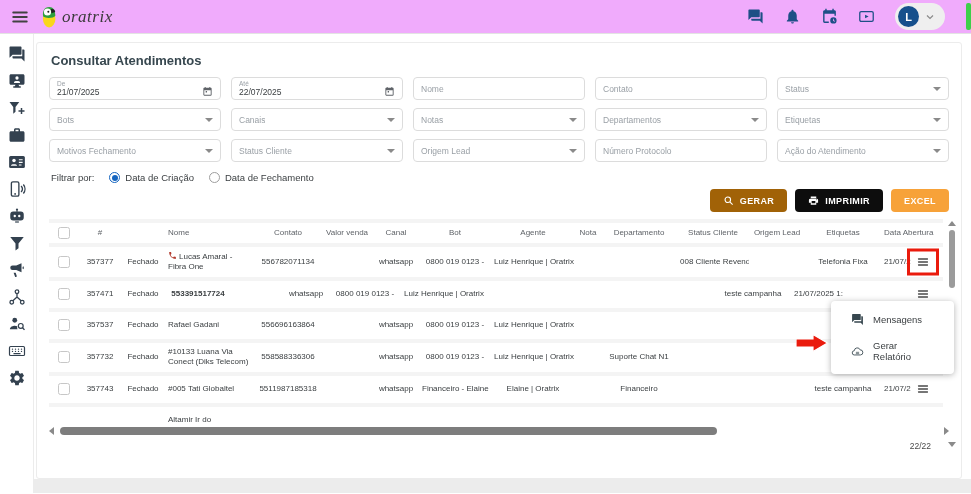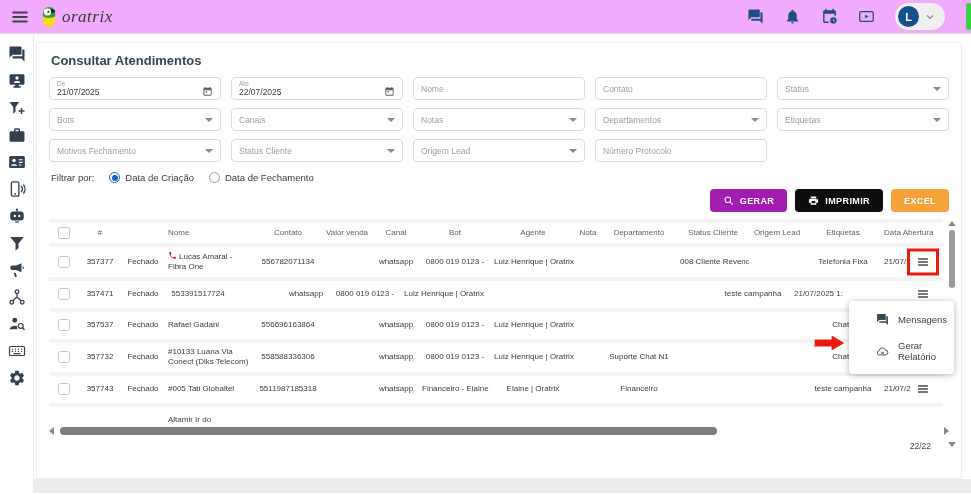--- a/index.html
+++ b/index.html
@@ -78,21 +78,21 @@
   .vscroll .up { top:0; border-bottom:5px solid #8a8a8a; }
   .vscroll .down { bottom:0; border-top:5px solid #8a8a8a; }
   .hscroll { position:relative; height:10px; margin-top:1px; }
   .hscroll .thumb { position:absolute; left:11px; top:1px; width:73%; height:8px; background:#7d7d7d; border-radius:4px; }
   .hscroll .left, .hscroll .right { position:absolute; top:1px; width:0; height:0; border-top:4px solid transparent; border-bottom:4px solid transparent; }
   .hscroll .left { left:0; border-right:5px solid #8a8a8a; }
   .hscroll .right { right:0; border-left:5px solid #8a8a8a; }
   .pagination { text-align:right; padding:5px 18px 0 0; font-size:8.5px; color:#4a4a4a; }
 
   
-  .ctx { position:absolute; right:7px; top:258px; width:105px; background:#fff; border-radius:4px; box-shadow:0 1px 6px rgba(0,0,0,.3); padding:5px 16px; z-index:20; }
+  .ctx { position:absolute; right:7px; top:258px; width:123px; background:#fff; border-radius:4px; box-shadow:0 1px 6px rgba(0,0,0,.3); padding:5px 9px; z-index:20; }
   .ctx-item { display:flex; align-items:center; gap:9px; padding:7px 11px; font-size:9.5px; color:#3c4043; cursor:pointer; }
   .ctx-item .cicon { width:13px; height:13px; color:#37474f; display:inline-flex; flex:none; }
   .ctx-item .cicon svg { width:100%; height:100%; }
   .ctx-arrow { position:absolute; left:-35px; top:33px; width:33px; height:18px; }
 </style>
 </head>
 <body>
 
 <div class="app">
 
@@ -261,38 +261,42 @@
               <span class="fplaceholder">Status Cliente</span>
               <span class="caret"></span>
             </div>
             <div class="field">
               <span class="fplaceholder">Origem Lead</span>
               <span class="caret"></span>
             </div>
             <div class="field">
               <span class="fplaceholder">Número Protocolo</span>
             </div>
+            <div class="field">
+              <span class="fplaceholder">Ação do Atendimento</span>
+              <span class="caret"></span>
+            </div>
           </div>
 
         <div class="radio-row">
           <span>Filtrar por:</span>
           <span id="radio-options" style="display:flex;gap:15px;">
               <span class="radio-opt">
                 <span class="radio sel"></span>
                 <span>Data de Criação</span>
               </span>
               <span class="radio-opt">
                 <span class="radio"></span>
                 <span>Data de Fechamento</span>
               </span>
             </span>
         </div>
 
         <div class="btn-row" id="btn-row">
-            <button class="btn" style="background: #a21caf; text-align: center;">
+            <button class="btn" style="background: #a16207; text-align: center;">
               <span class="bicon">
                 <svg viewBox="0 0 24 24" fill="none" stroke="currentColor" stroke-width="2.4">
                   <circle cx="10.5" cy="10.5" r="6"></circle>
                   <path d="M15.5 15.5L21 21"></path>
                 </svg>
               </span>
               <span>GERAR</span>
             </button>
             <button class="btn" style="background: rgb(13, 13, 13);">
               <span class="bicon">
@@ -349,21 +353,21 @@
                 <button class="action-btn highlight">
                   <svg viewBox="0 0 24 24" fill="none">
                     <path d="M3 6h18M3 12h18M3 18h18" stroke="currentColor" stroke-width="2.6" stroke-linecap="round"></path>
                   </svg>
                 </button>
               </div>
               <div class="trow">
                 <div class="tcell" style="width: 30px;"><span class="cb"></span></div>
                 <div class="tcell" style="width: 42px;">357471</div>
                 <div class="tcell" style="width: 44px;">Fechado</div>
-                <div class="tcell" style="width: 66px;">553391517724</div>
+                <div class="tcell" style="width: 66px; font-weight: bold;">553391517724</div>
                 <div class="tcell" style="width: 52px;"></div>
                 <div class="tcell" style="width: 46px;">whatsapp</div>
                 <div class="tcell" style="width: 72px;">0800 019 0123 -</div>
                 <div class="tcell" style="width: 84px;">Luiz Henrique | Oratrix</div>
                 <div class="tcell" style="width: 26px;"></div>
                 <div class="tcell" style="width: 76px;"></div>
                 <div class="tcell" style="width: 72px;"></div>
                 <div class="tcell" style="width: 56px;"></div>
                 <div class="tcell" style="width: 76px;">teste campanha</div>
                 <div class="tcell left" style="width: 62px;">21/07/2025 1:</div>

